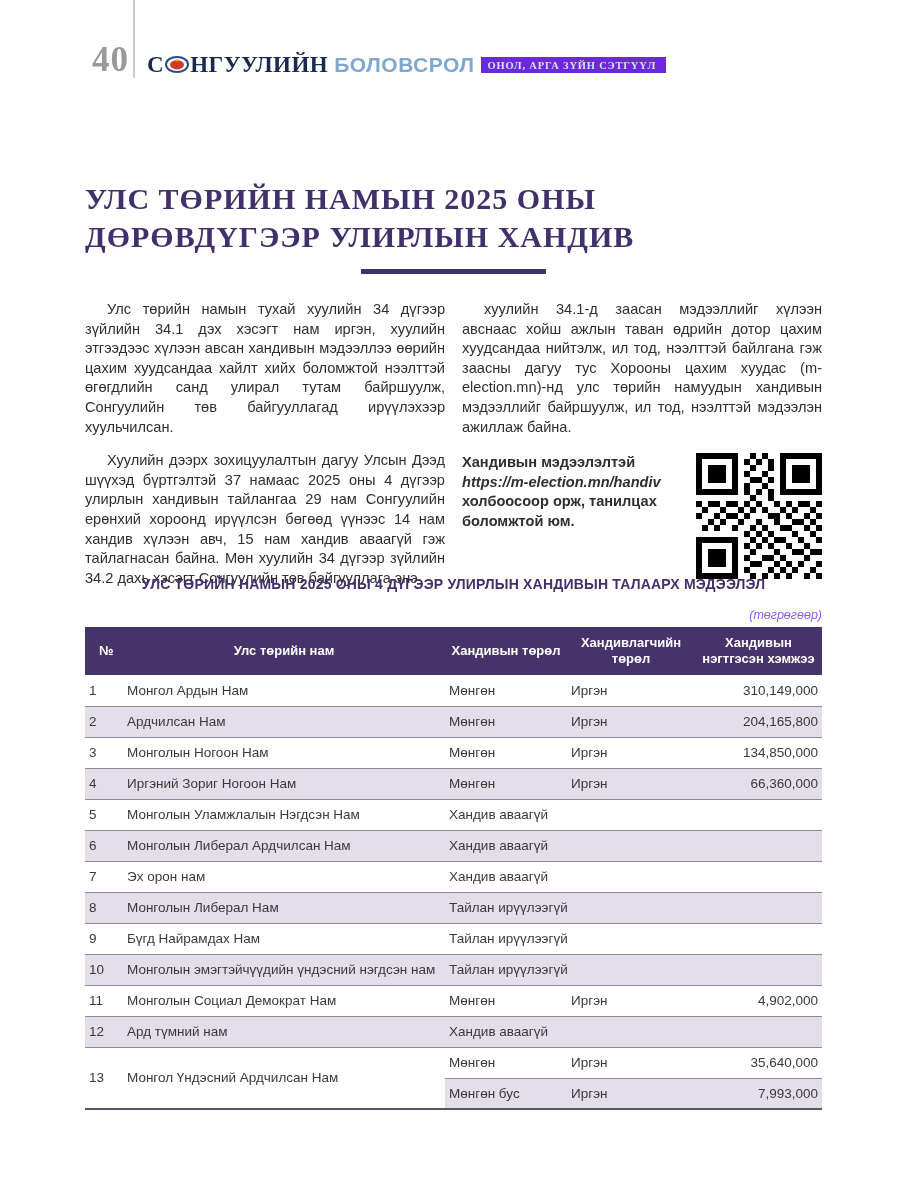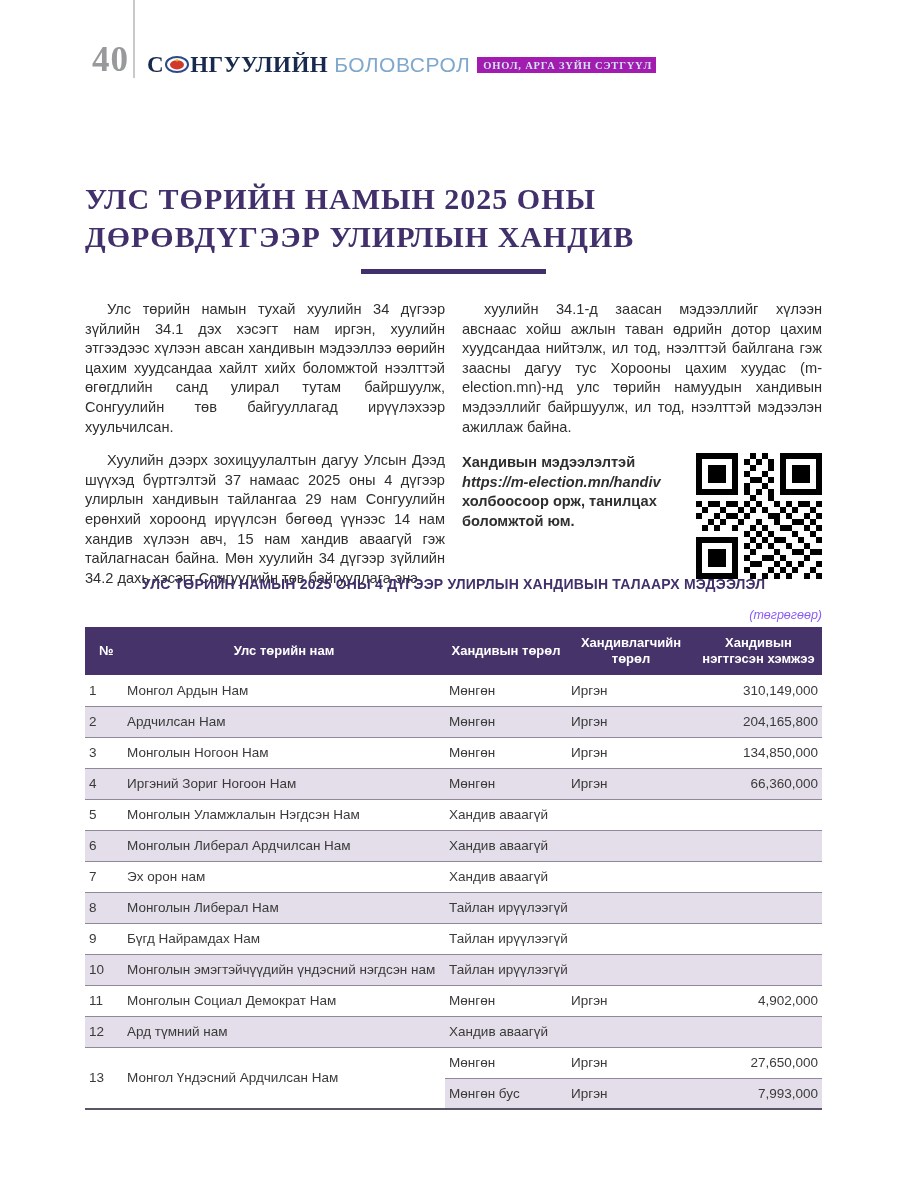--- a/index.html
+++ b/index.html
@@ -15,25 +15,25 @@
     font-family:"Liberation Serif","DejaVu Serif",serif;
     font-weight:bold; font-size:35px; color:#97999b; letter-spacing:1px;
   }
   .mast-rule { position:absolute; left:133px; top:0; width:2px; height:78px; background:#c9c9c9; }
   .logo { position:absolute; left:147px; top:52px; display:flex; align-items:center; }
   .logo-w1 {
     font-family:"Liberation Serif","DejaVu Serif",serif; font-weight:bold;
     font-size:23px; color:#17294d; letter-spacing:0.5px; display:flex; align-items:center;
   }
   .logo-eye { display:inline-block; margin:0 1px; position:relative; top:1px; }
-  .logo-w2 { font-size:21px; font-weight:normal; color:#7fa8cc; letter-spacing:0.5px; margin-left:6px; }
+  .logo-w2 { font-size:21px; font-weight:bold; color:#7fa8cc; letter-spacing:0.5px; margin-left:6px; }
   .logo-badge {
-    margin-left:7px; background:#a21caf; color:#cfe4f2;
+    margin-left:7px; background:#6d28d9; color:#cfe4f2;
     font-family:"Liberation Serif","DejaVu Serif",serif;
-    font-weight:bold; font-size:10.5px; letter-spacing:0.8px; padding:3px 4px 2px 6px;
+    font-weight:bold; font-size:10.5px; letter-spacing:0.8px; padding:3px 10px 2px 6px;
   }
   
   .title-block { position:absolute; left:85px; top:180px; width:737px; text-align:left; }
   .title {
     font-family:"Liberation Serif","DejaVu Serif",serif; font-weight:bold;
     font-size:30px; line-height:38px; color:#41306b; letter-spacing:1px;
   }
   .title-bar { width:185px; height:5px; background:#41306b; margin:13px auto 0 auto; }
   
   .columns { position:absolute; left:85px; top:300px; width:737px; display:flex; gap:17px; }
@@ -222,21 +222,21 @@
         <tr class="alt">
           <td class="c-no">12</td>
           <td class="c-party">Ард түмний нам</td>
           <td class="c-status" colspan="3">Хандив аваагүй</td>
         </tr>
         <tr>
           <td class="c-no last" rowspan="2" style="border-bottom:2px solid #5a5566;">13</td>
           <td class="c-party" rowspan="2" style="border-bottom:2px solid #5a5566;">Монгол Үндэсний Ардчилсан Нам</td>
           <td class="c-dtype">Мөнгөн</td>
           <td class="c-dntype">Иргэн</td>
-          <td class="c-amt">27,650,000</td>
+          <td class="c-amt">35,640,000</td>
         </tr>
         <tr class="sub">
           <td class="c-dtype" style="border-bottom:2px solid #5a5566;">Мөнгөн бус</td>
           <td class="c-dntype" style="border-bottom:2px solid #5a5566;">Иргэн</td>
           <td class="c-amt" style="border-bottom:2px solid #5a5566;">7,993,000</td>
         </tr>
       </tbody>
     </table>
   </div>
 

